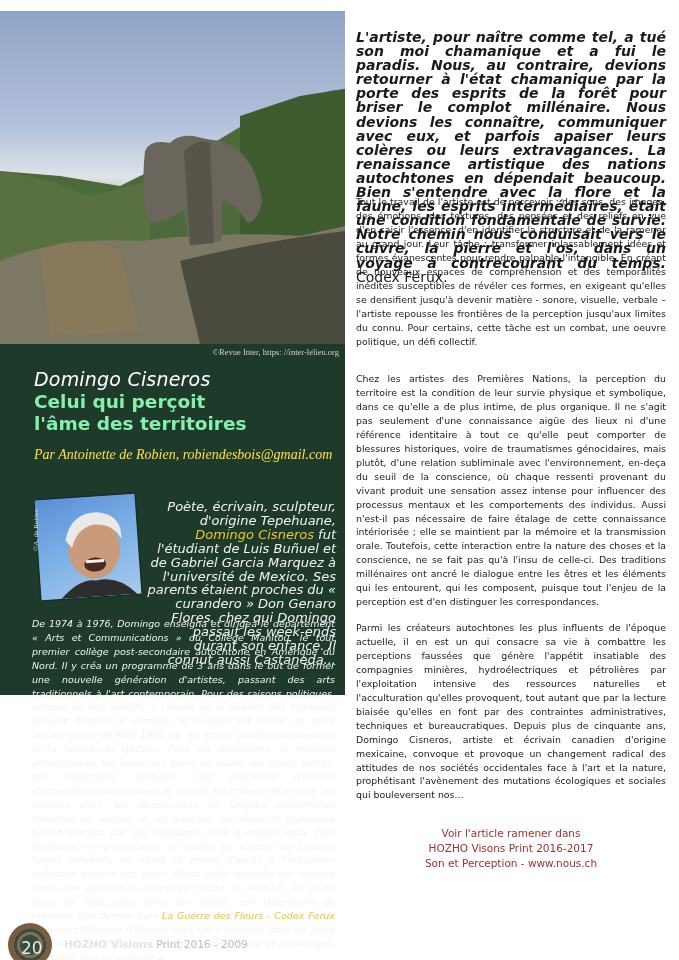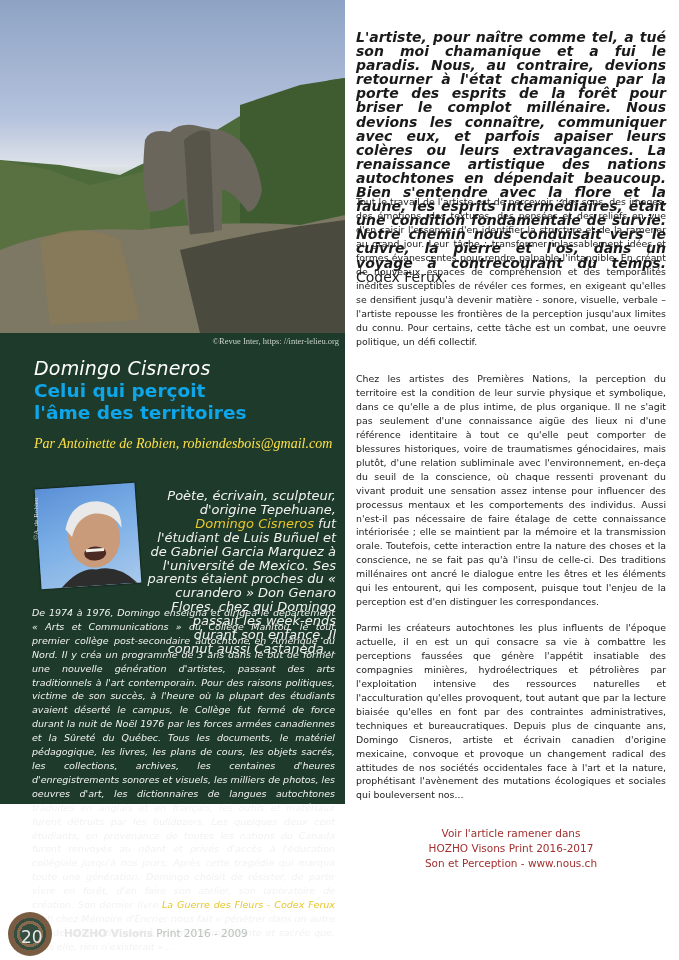--- a/index.html
+++ b/index.html
@@ -1,23 +1,23 @@
 <!DOCTYPE html>
 <html><head>
 <meta charset="utf-8">
 <style>
   html, body { margin:0; padding:0; }
   body { width:679px; height:960px; position:relative; overflow:hidden; background:#ffffff; font-family:"DejaVu Sans", sans-serif; }
-  .left { position:absolute; left:0; top:0; width:345px; height:804px; background:#1e3a2a; }
+  .left { position:absolute; left:0; top:11px; width:345px; height:684px; background:#1e3a2a; }
   .photo { position:absolute; left:0; top:0; width:345px; height:333px; overflow:hidden;
     background: linear-gradient(180deg,#8ea3c4 0%,#b4c2dd 35%,#dfe3ea 50%,#9aa87e 62%,#6a7048 72%,#8a846c 82%,#5a5548 100%); }
   .photo svg { position:absolute; left:0; top:0; }
   .photo-credit { position:absolute; right:6px; top:336px; font-family:"Liberation Serif", serif; font-size:8.5px; color:#c9d3cc; }
   .title { position:absolute; left:34px; top:357px; font-family:"DejaVu Sans", sans-serif; font-style:italic; font-size:19px; color:#ffffff; letter-spacing:0.2px; }
-  .subtitle { position:absolute; left:34px; top:380px; font-family:"DejaVu Sans", sans-serif; font-weight:bold; font-size:18.5px; line-height:22px; color:#0ea5e9; }
+  .subtitle { position:absolute; left:34px; top:380px; font-family:"DejaVu Sans", sans-serif; font-weight:bold; font-size:18.5px; line-height:22px; color:#86efac; }
   .byline { position:absolute; left:34px; top:436px; font-family:"Liberation Serif", serif; font-style:italic; font-size:14px; color:#fde047; }
   .portrait { position:absolute; left:38px; top:486px; width:100px; height:100px; transform:rotate(-4deg); background:linear-gradient(160deg,#5b8fd6 0%,#79aee6 45%,#a9c9ec 100%); box-shadow:0 0 2px #000; overflow:hidden; }
   .portrait-credit { position:absolute; left:32px; top:540px; font-family:"Liberation Serif", serif; font-size:7px; color:#d8d8d8; transform:rotate(-90deg); transform-origin:left top; white-space:nowrap; }
   .intro { position:absolute; left:146px; top:489px; width:190px; font-family:"DejaVu Sans", sans-serif; font-style:italic; font-size:13px; line-height:13.9px; color:#f2f2f2; text-align:right; }
   .intro .hl { color:#e8c62c; }
   .bio { position:absolute; left:32px; top:606px; width:303px; font-family:"DejaVu Sans", sans-serif; font-style:italic; font-size:9.5px; line-height:13.9px; color:#f2f2f2; text-align:justify; }
   .bio .hl { color:#e8c62c; }
   .folio-circle { position:absolute; left:8px; top:912px; width:44px; height:44px; border-radius:50%; background: radial-gradient(circle,#1e3a2a 0 10px,#7a5a3a 10px 13px,#1e3a2a 13px 16px,#6b4a2e 16px 22px); opacity:0.9; }
   .folio-num { position:absolute; left:21px; top:927px; font-size:17px; color:#e6e6e6; }
   .folio-text { position:absolute; left:64px; top:927px; font-size:10.5px; color:#e6e6e6; }

